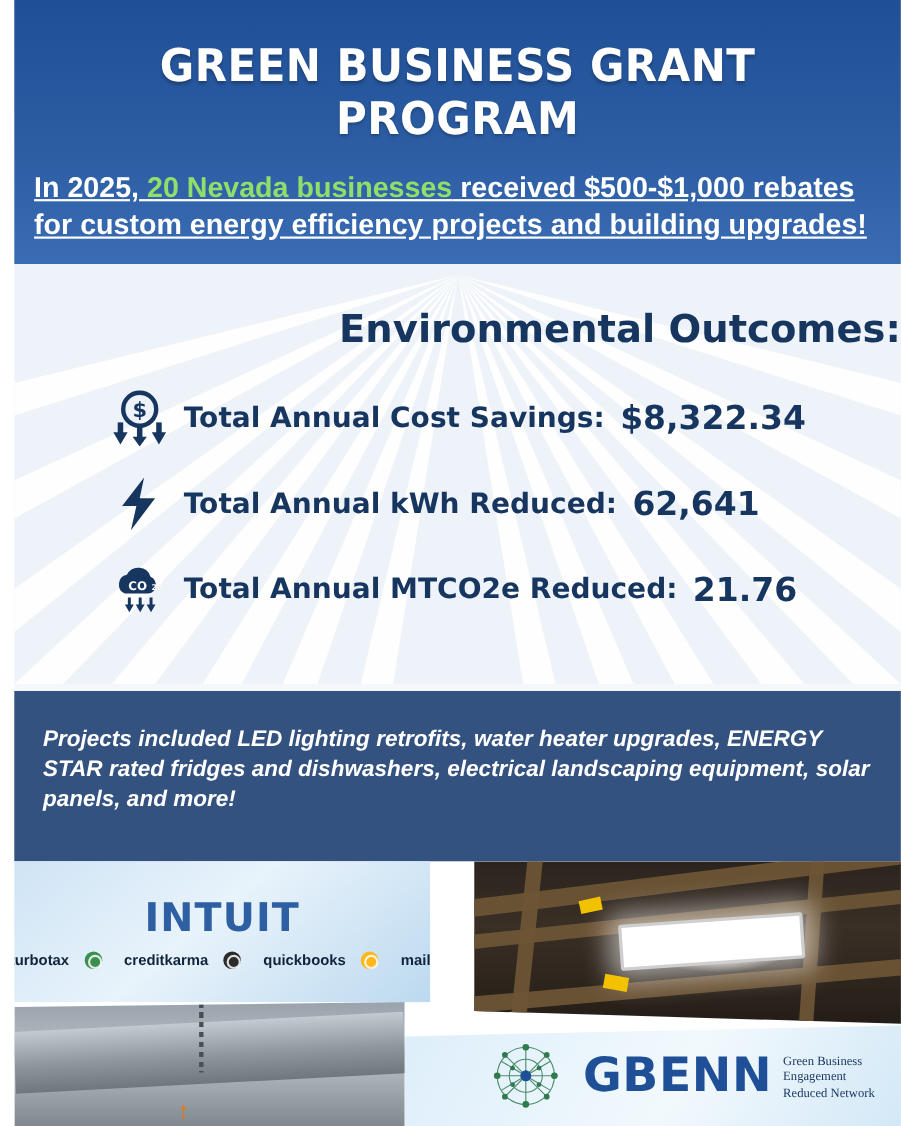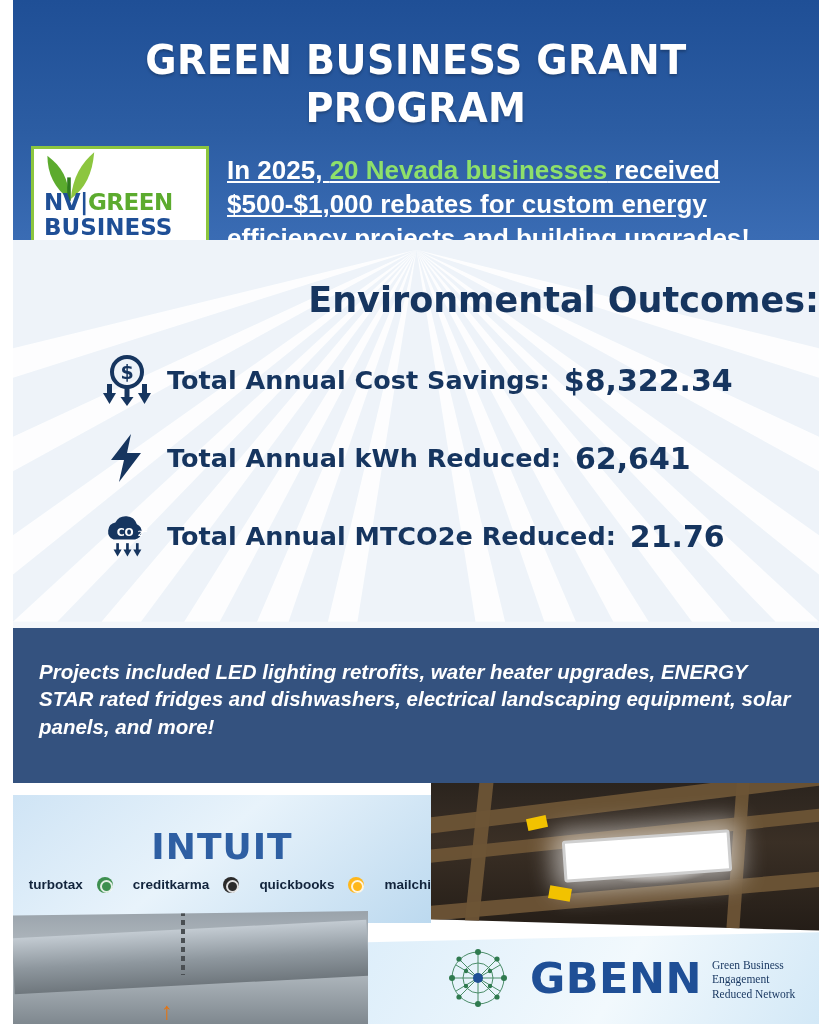--- a/index.html
+++ b/index.html
@@ -130,21 +130,21 @@
     font-size: 20.5px;
     font-style: italic;
     font-weight: bold;
     line-height: 1.33;
   }
 
   
   .grid { position: relative; height: 241px; }
   .cell { position: absolute; overflow: hidden; }
   .c-intuit {
-    left: 0; top: 12px; width: 418px; height: 128px;
+    left: 0; top: 0; width: 378px; height: 128px;
     background: linear-gradient(140deg, #cfe4f5 0%, #e8f3fb 45%, #bcd9ef 100%);
   }
   .intuit-wrap {
     display: flex; flex-direction: column; align-items: center;
     justify-content: center; height: 100%; gap: 10px;
   }
   .intuit-logo {
     font-size: 36px; font-weight: bold; letter-spacing: 1px;
     color: #2e5fa3;
     font-family: "DejaVu Sans", sans-serif;
@@ -219,30 +219,20 @@
 </head>
 <body>
 
 <div class="page">
 
   <div class="header">
     <div class="header-title">Green Business Grant Program</div>
 
     <div class="header-body">
 
-      <div class="logo">
-        <svg class="logo-leaf" viewBox="0 0 60 64">
-          <path d="M30 62 C30 40 22 26 6 14 C6 34 14 50 30 62 Z" fill="#5cab2e"></path>
-          <path d="M32 62 C34 38 44 22 58 10 C56 34 48 50 32 62 Z" fill="#8cc63f"></path>
-          <rect x="28" y="38" width="4" height="26" fill="#2f7a1f"></rect>
-        </svg>
-        <div class="logo-line1"><span>NV|</span><span class="grn">GREEN</span></div>
-        <div class="logo-line2">BUSINESS</div>
-
-      </div>
 
       <div class="header-text">
         <span>In 2025, </span><span class="hl">20 Nevada businesses</span><span> received $500-$1,000 rebates for custom energy efficiency projects and building upgrades!</span>
       </div>
     </div>
   </div>
 
   <div class="outcomes">
     <svg class="rays" viewBox="0 0 819 388" preserveAspectRatio="none">
       <rect width="819" height="388" fill="#eef3f9"></rect>

